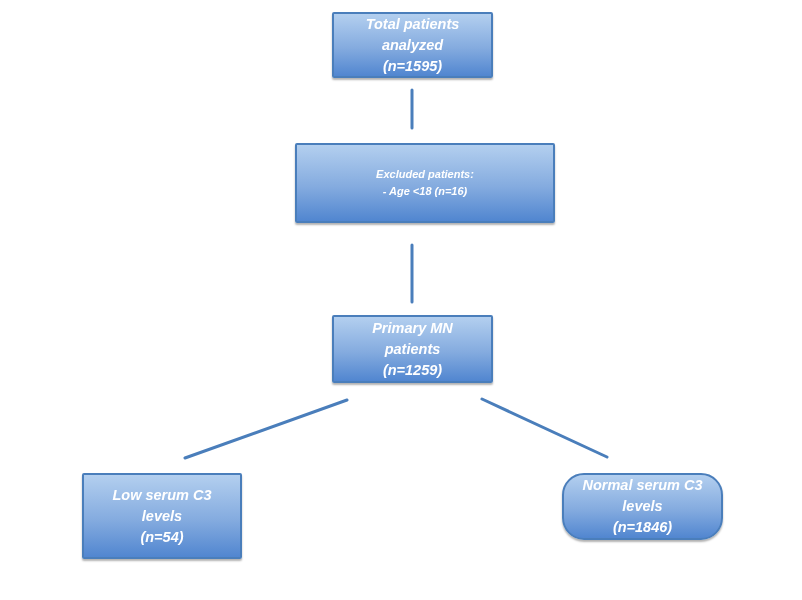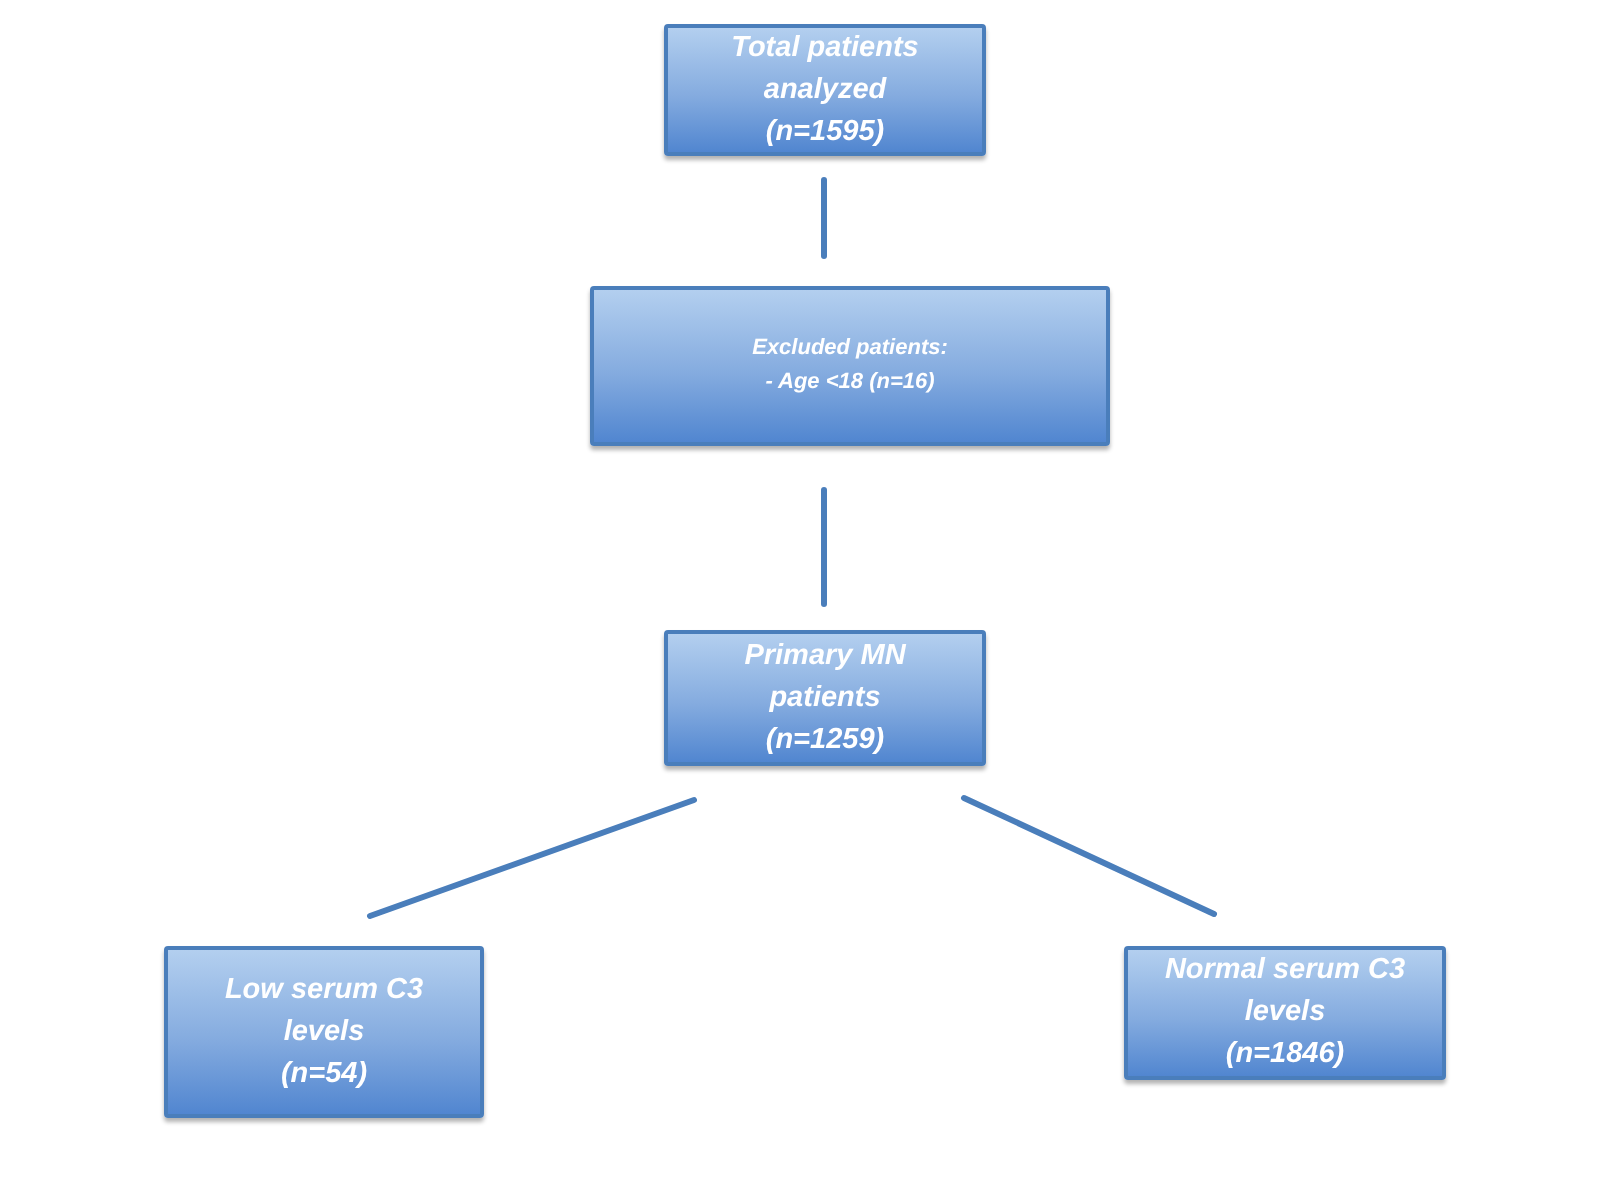--- a/index.html
+++ b/index.html
@@ -62,21 +62,21 @@
     line-height:21px;
   }
   .node-small{
     font-size:11px;
     line-height:17.5px;
   }
   .node-total   { left:332px; top:12px;  width:161px; height:66px; }
   .node-excluded{ left:295px; top:143px; width:260px; height:80px; }
   .node-primary { left:332px; top:315px; width:161px; height:68px; }
   .node-low     { left:82px;  top:473px; width:160px; height:86px; }
-  .node-normal  { left:562px; top:473px; width:161px; height:67px; }
+  .node-normal  { left:562px; top:473px; width:161px; height:67px;border-radius:22px; }
 </style>
 </head>
 <body>
 
 <div class="canvas">
 
   <svg class="connectors" viewBox="0 0 802 600" xmlns="http://www.w3.org/2000/svg">
     <line x1="412" y1="90" x2="412" y2="128"></line>
     <line x1="412" y1="245" x2="412" y2="302"></line>
     <line x1="347" y1="400" x2="185" y2="458"></line>

